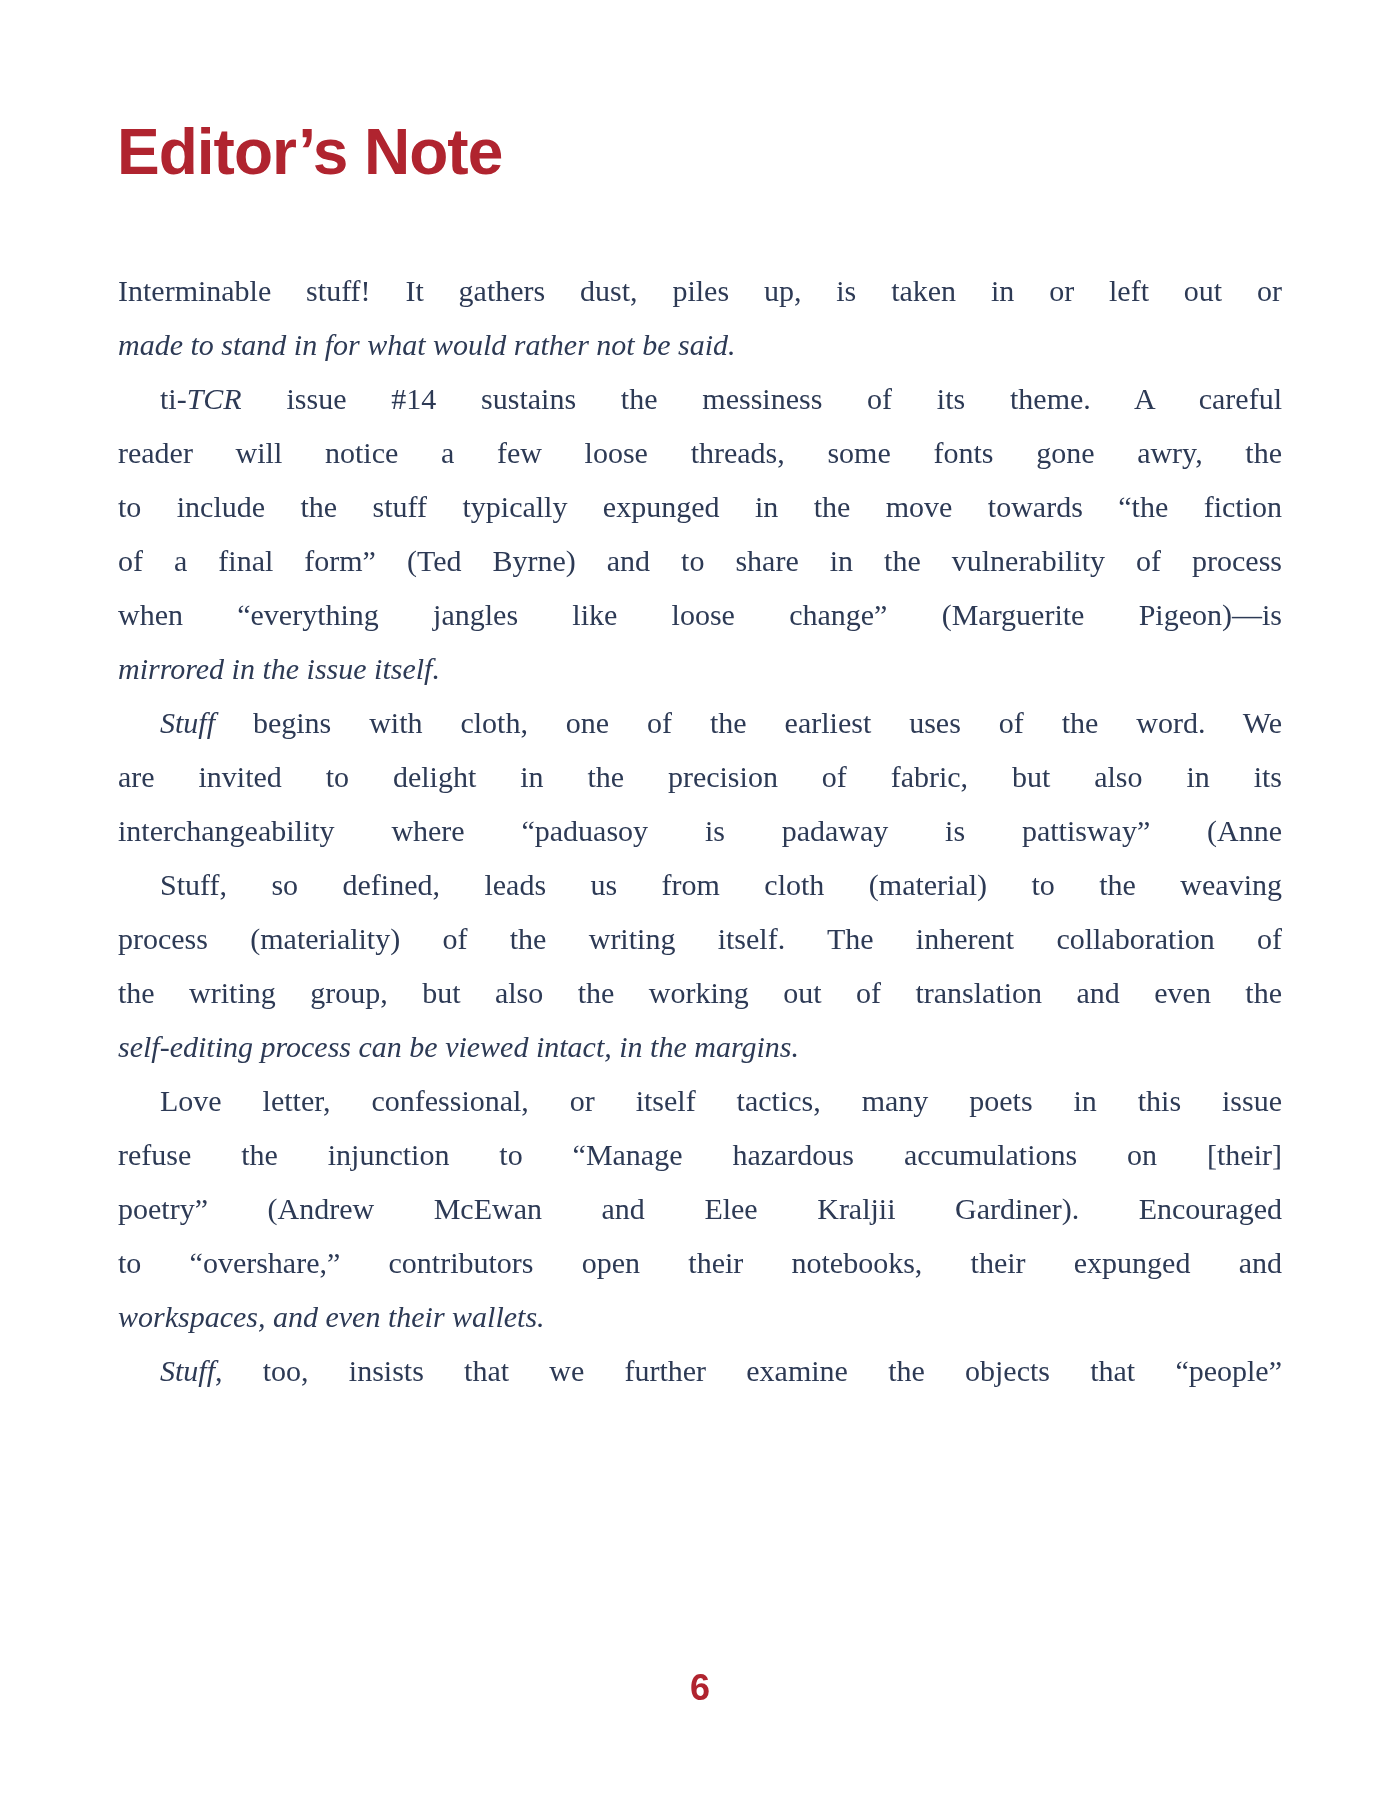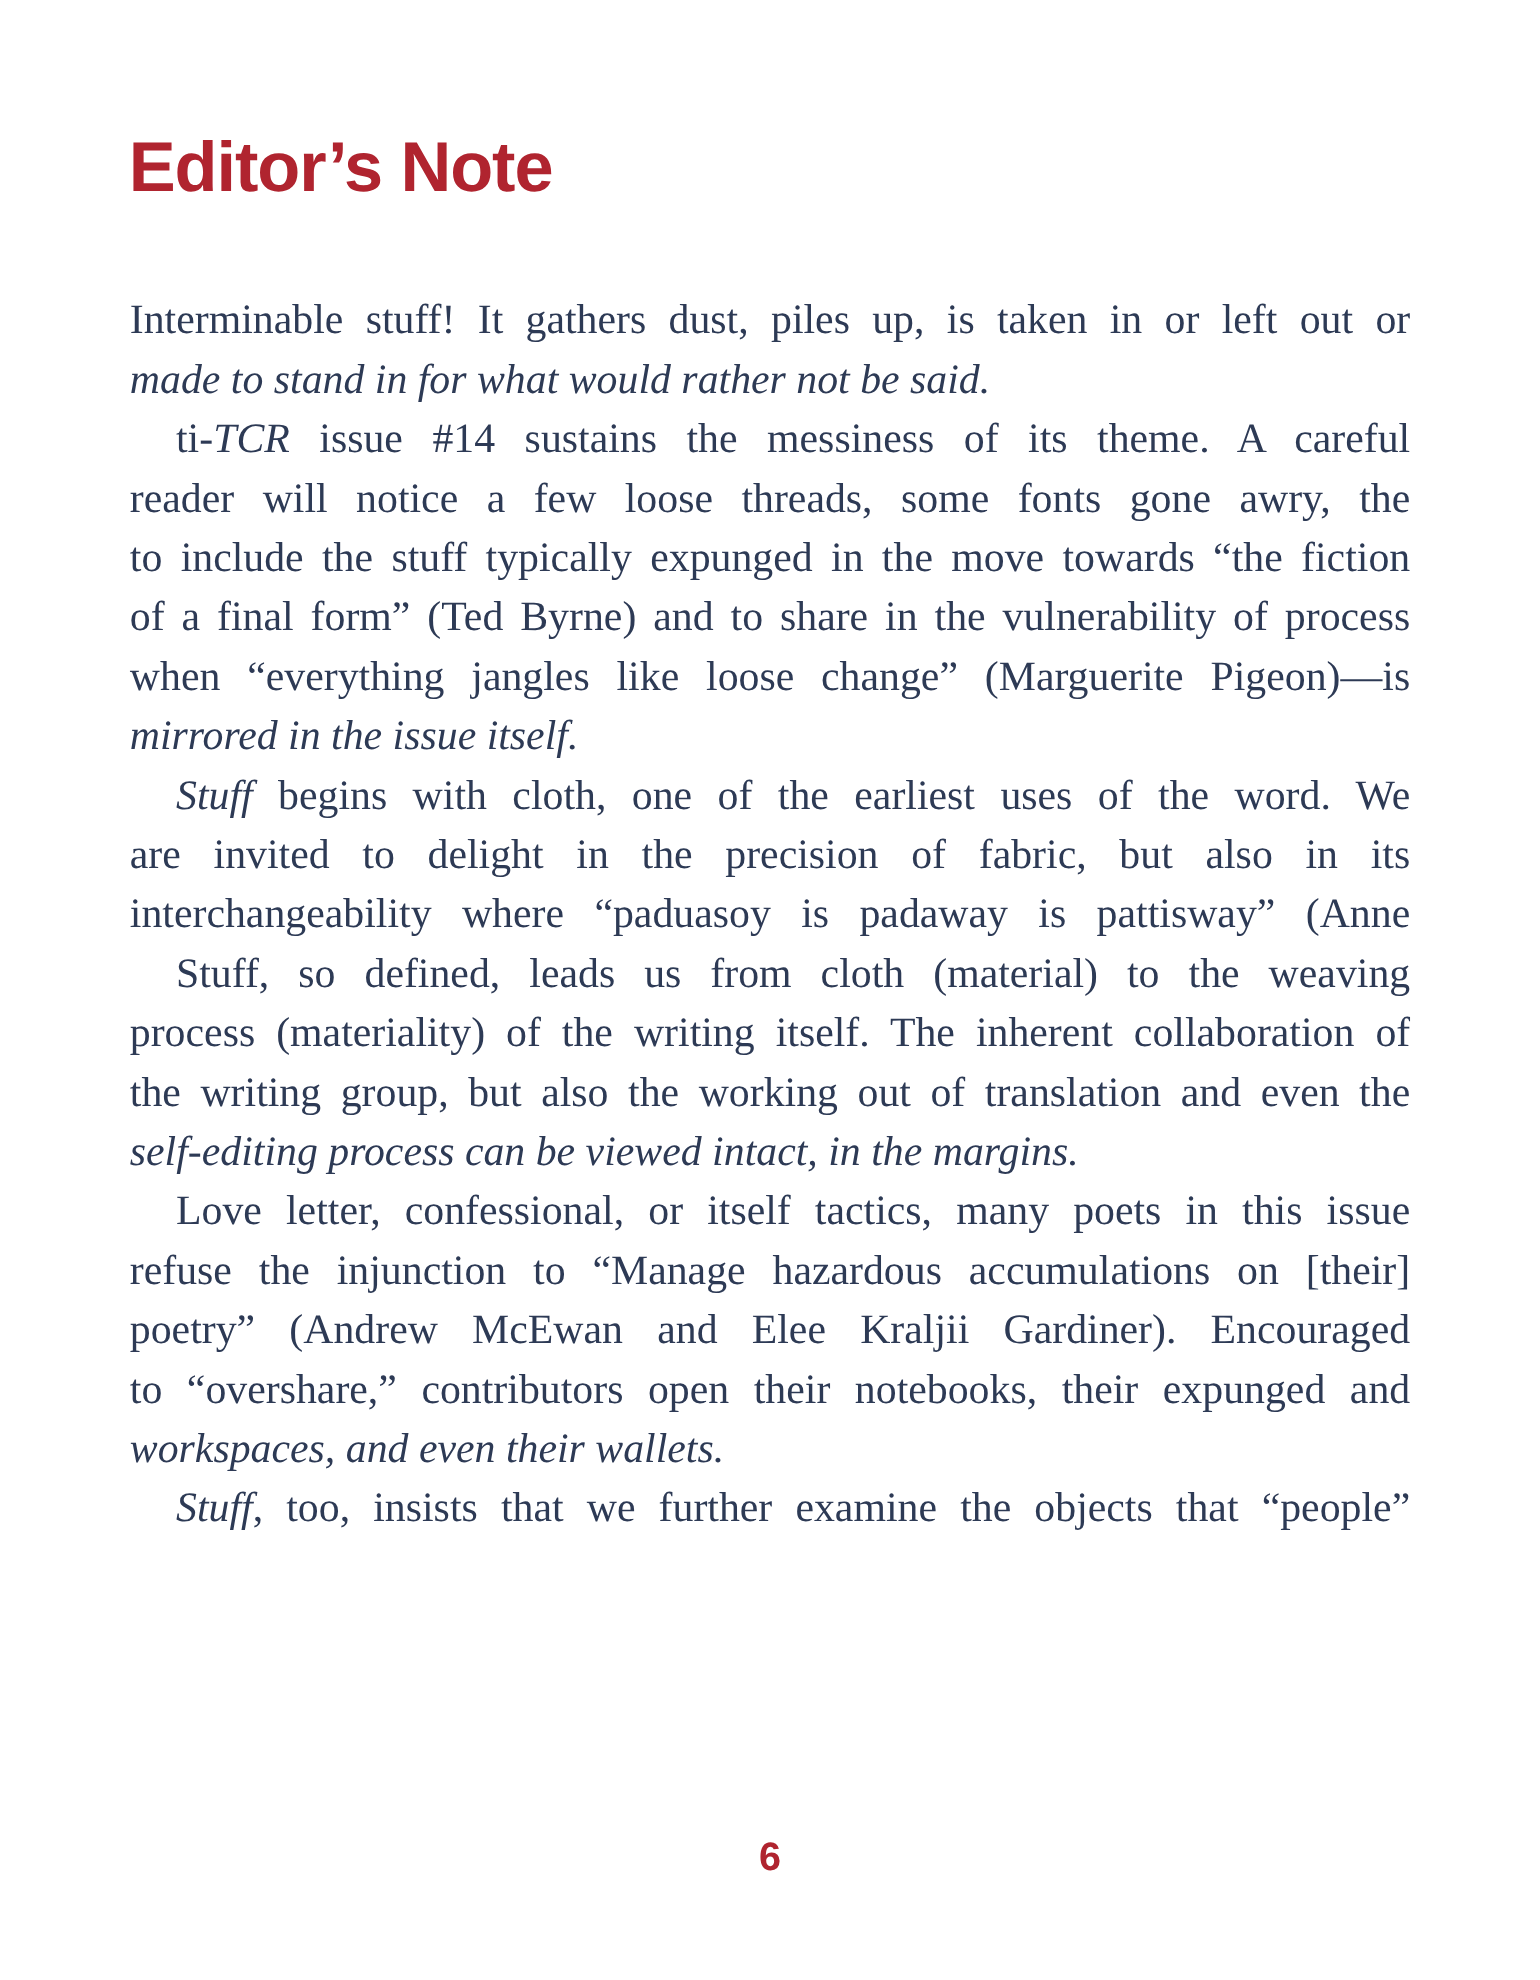--- a/index.html
+++ b/index.html
@@ -31,21 +31,21 @@
     line-height: 1;
     letter-spacing: -1px;
     color: var(--accent);
   }
   .body-text {
     position: absolute;
     left: 118px;
     top: 264px;
     width: 1164px;
     color: var(--body-color);
-    font-size: 38px;
+    font-size: 30px;
     line-height: 54px;
   }
   .para + .para { }
   .line {
     height: 54px;
     text-align: justify;
     overflow: hidden;
   }
   
   .line::after {

